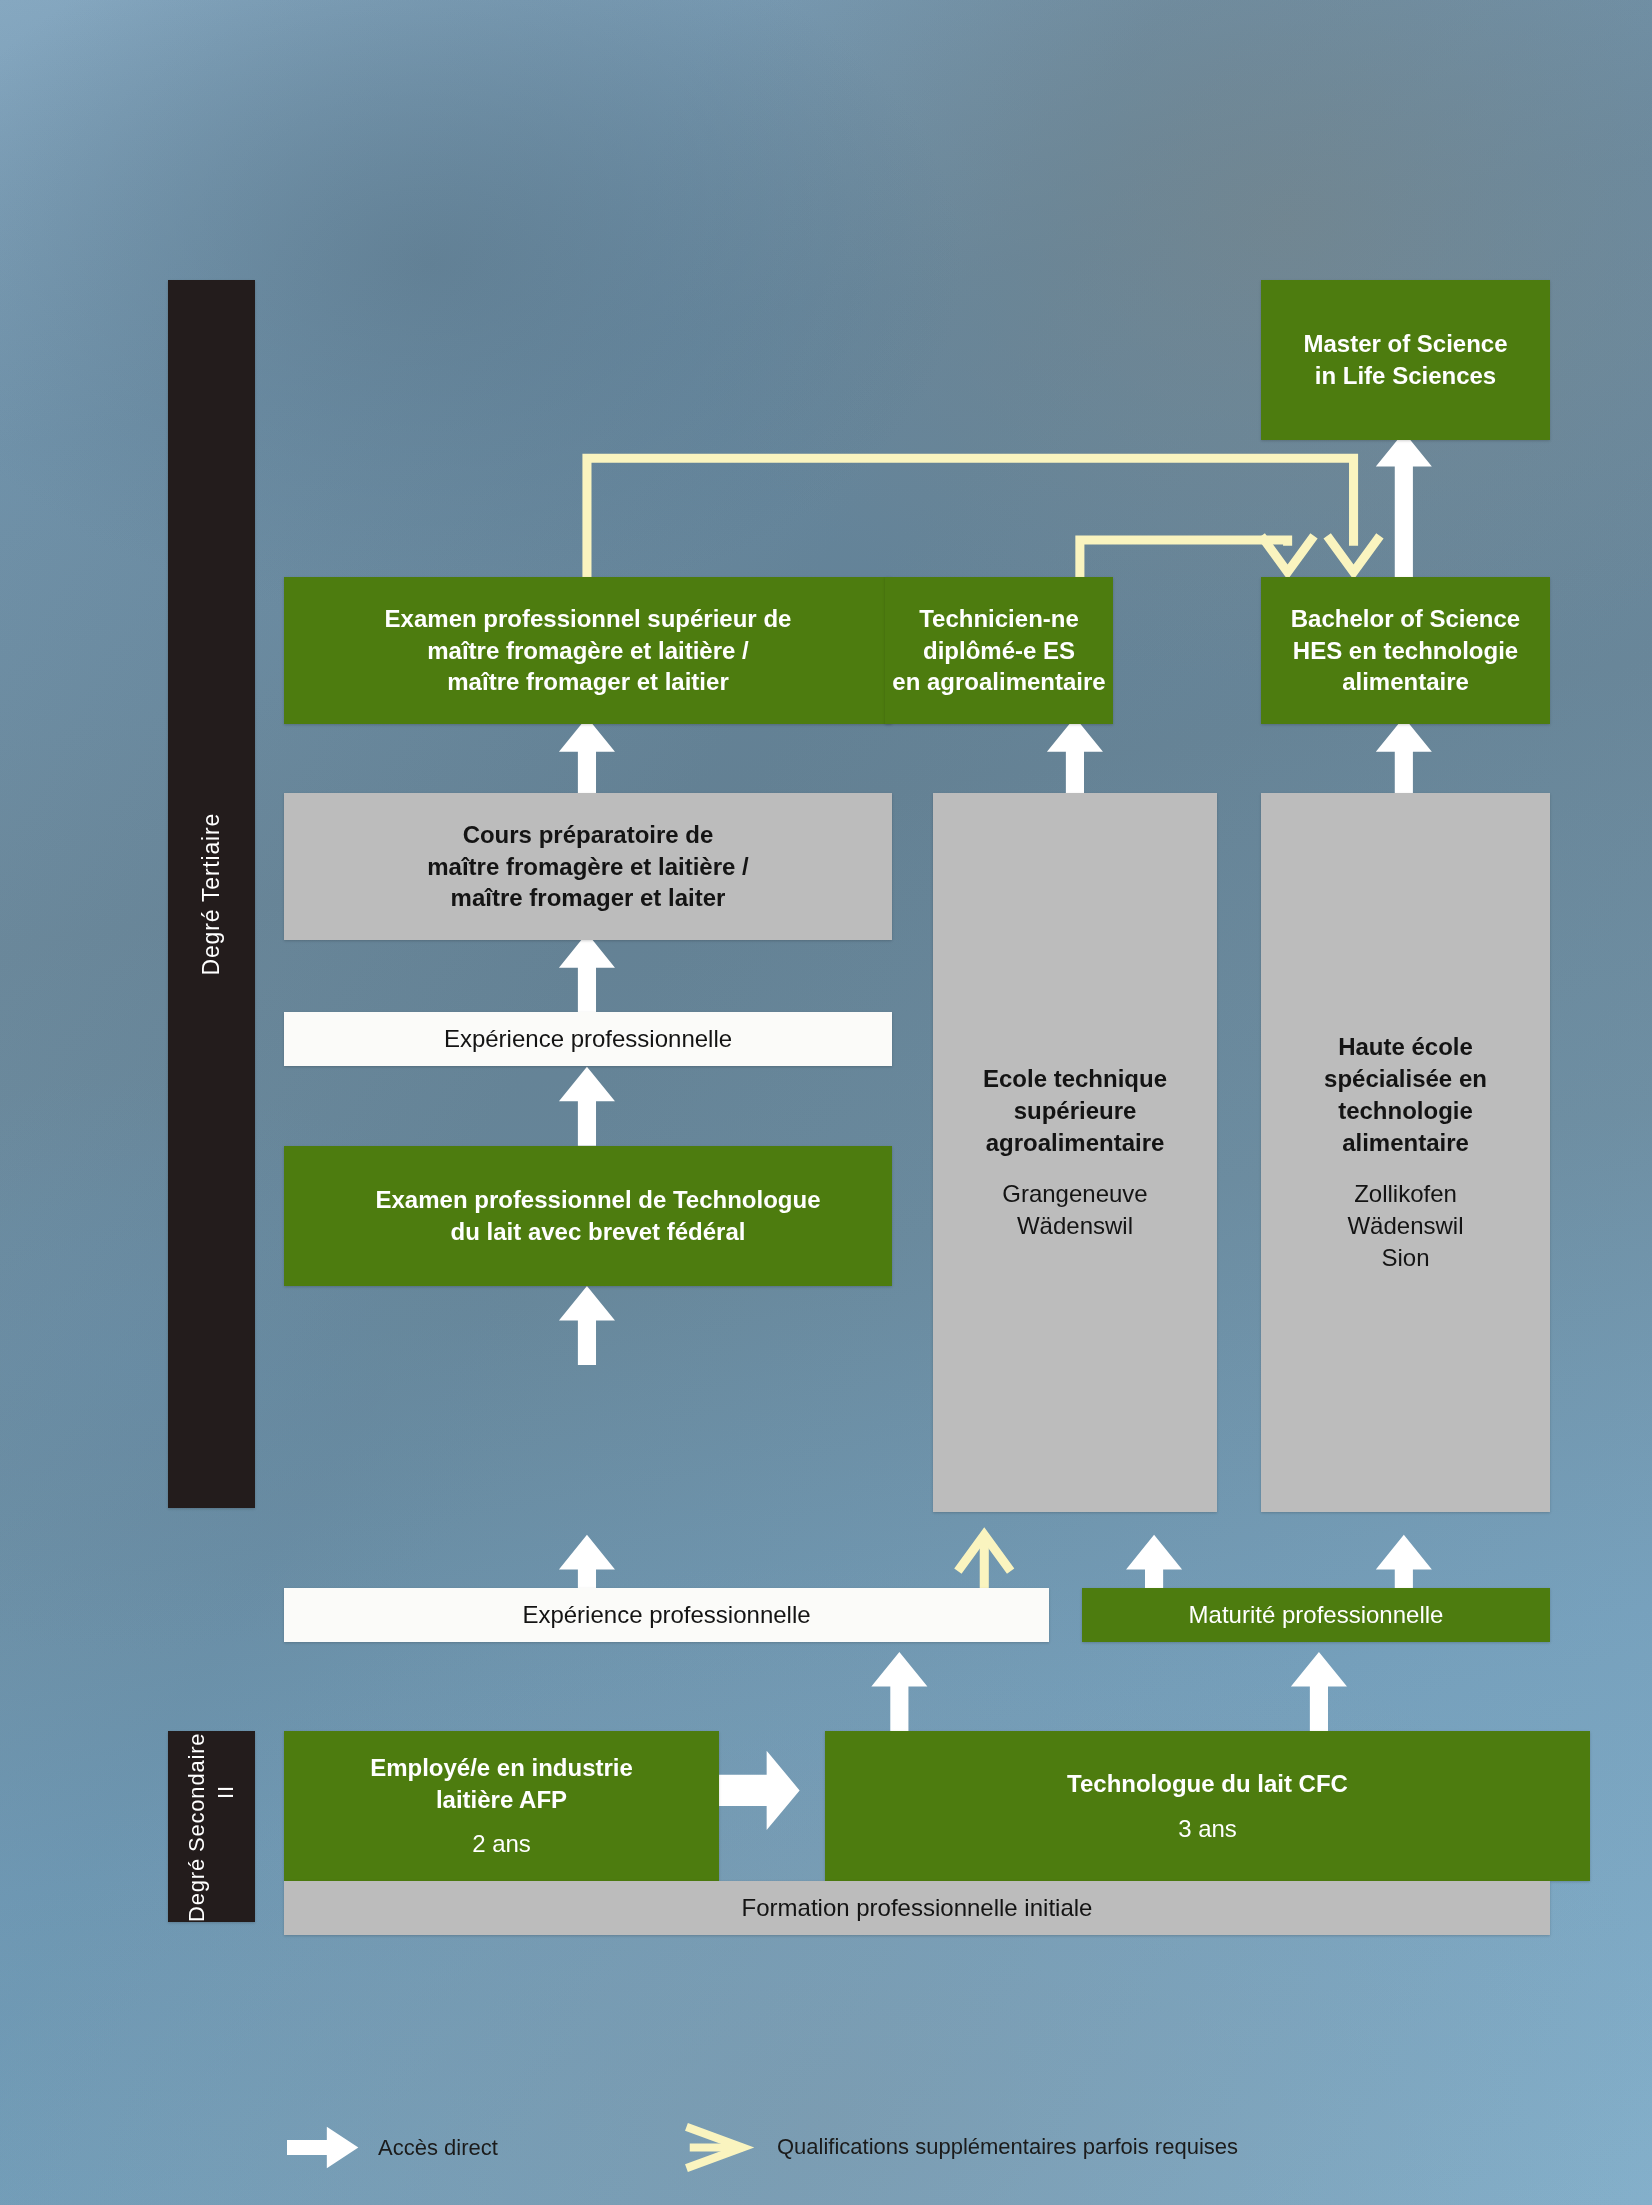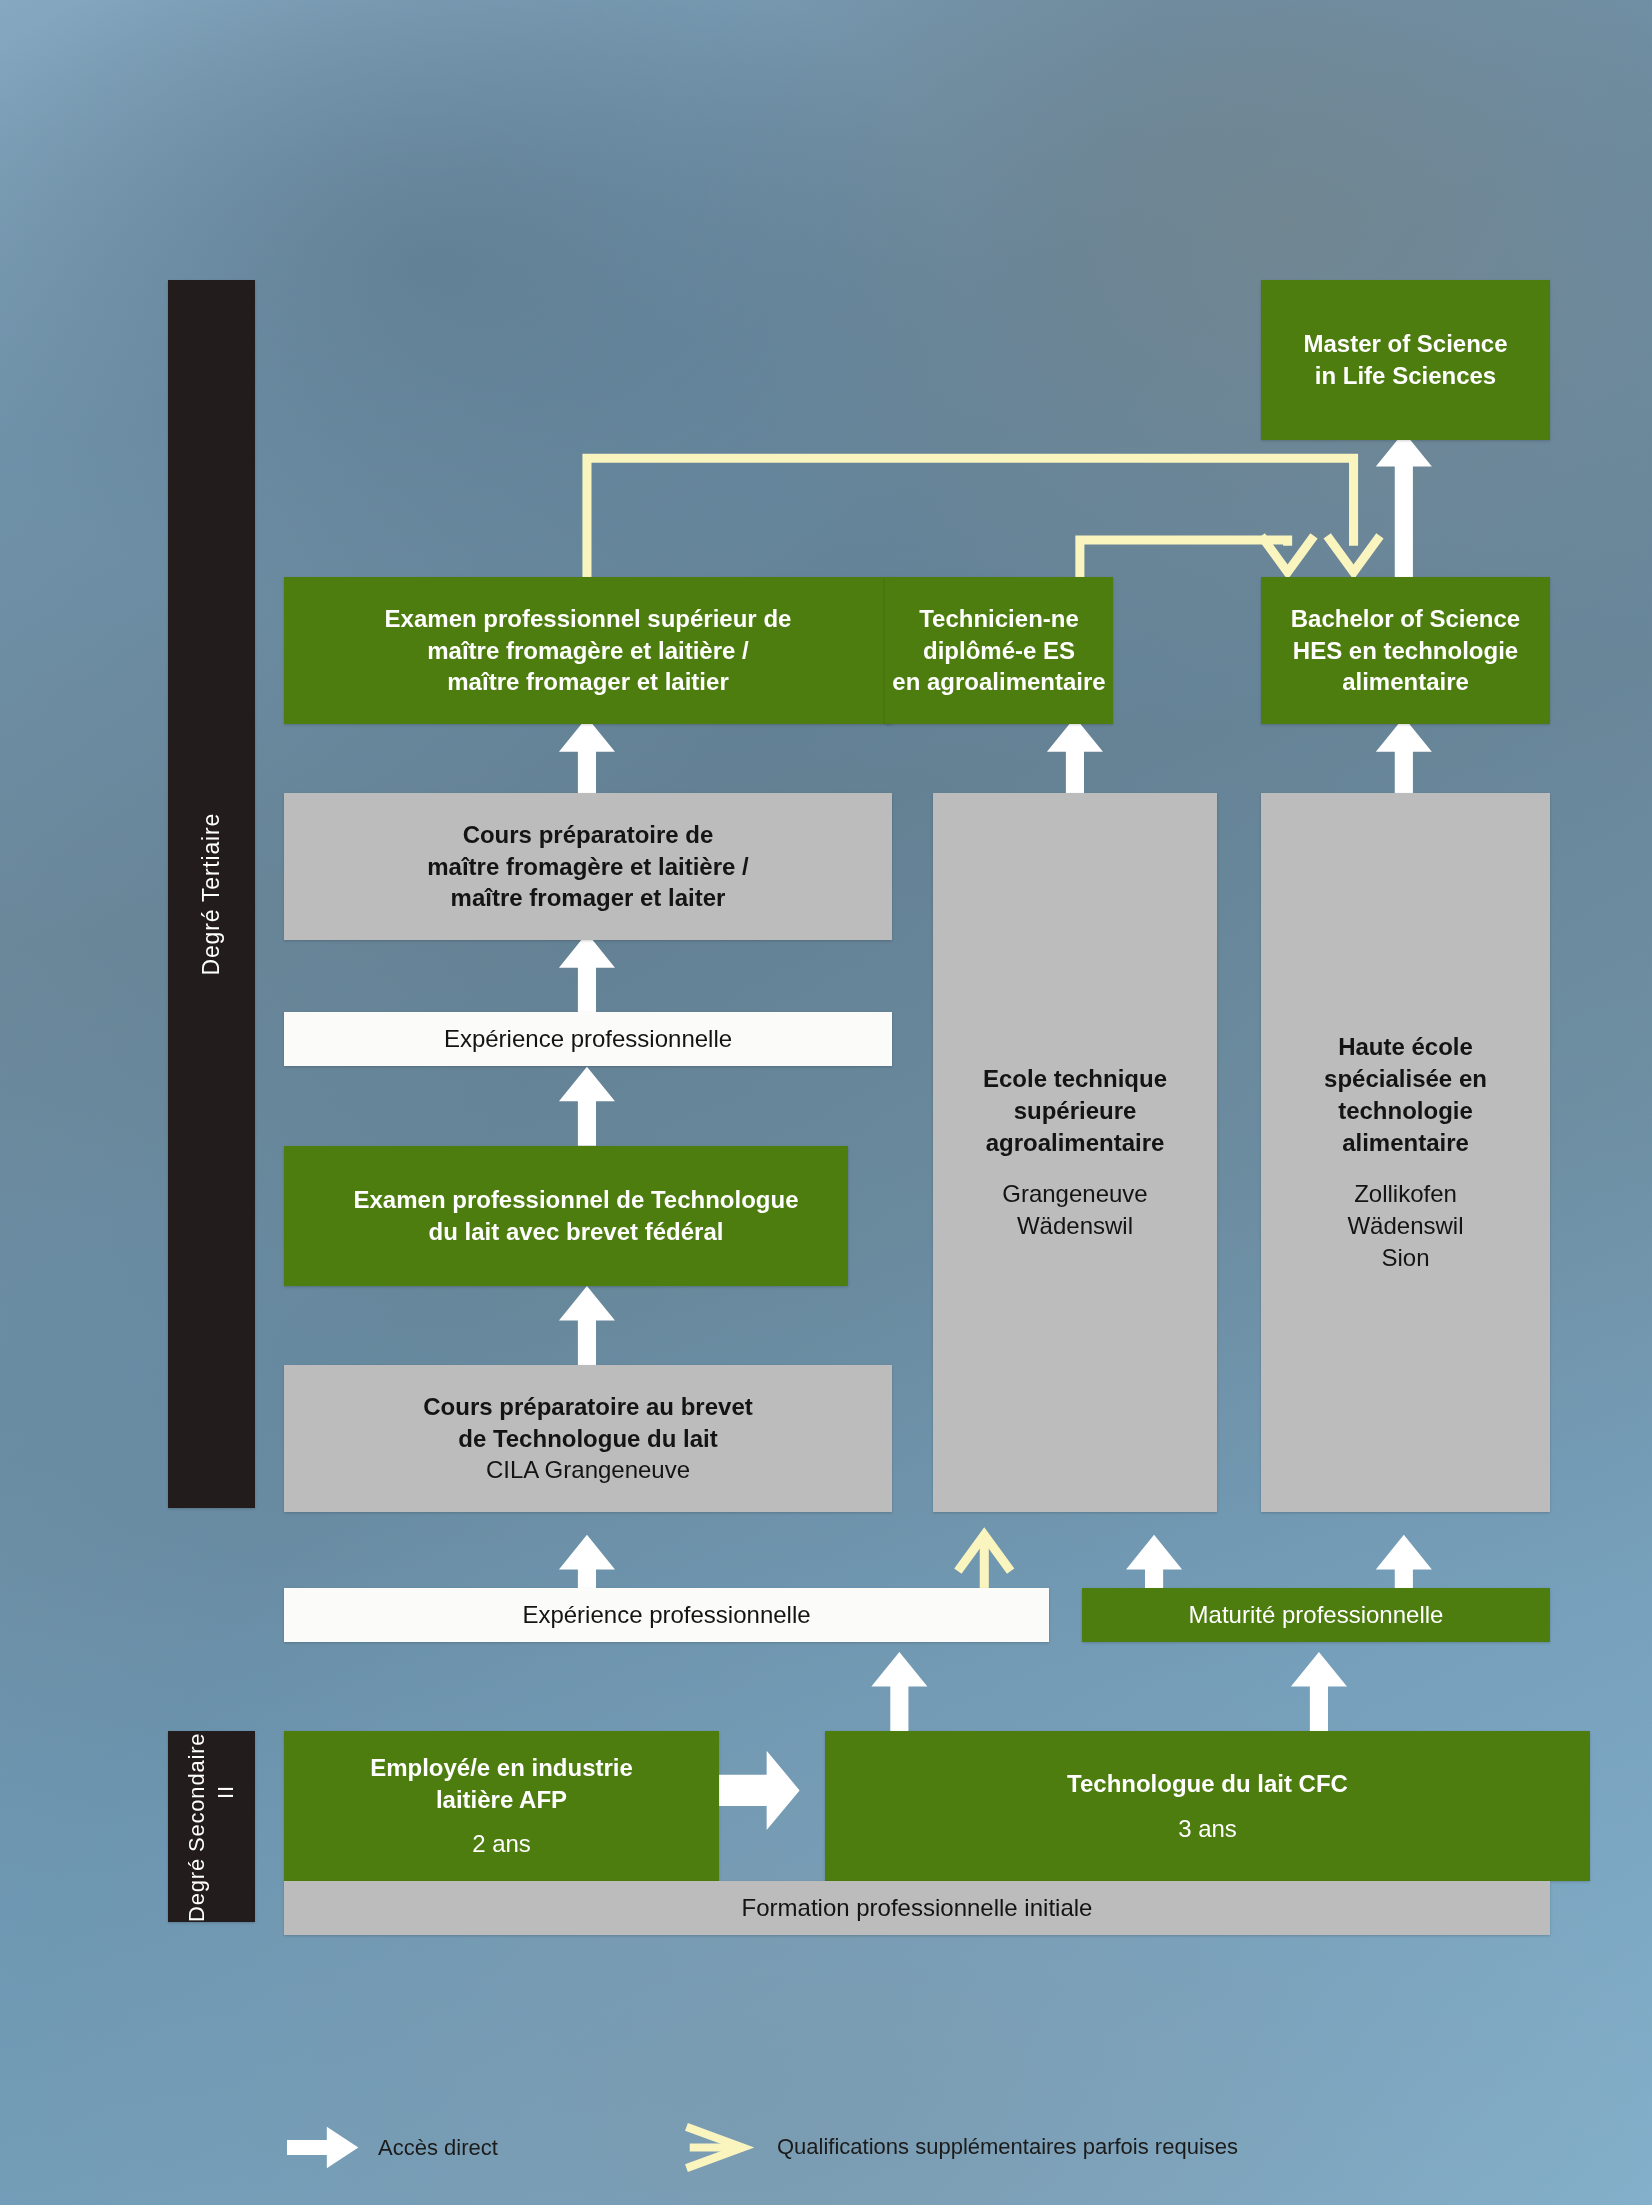--- a/index.html
+++ b/index.html
@@ -190,30 +190,25 @@
     <div style="height:20px"></div>
     <div class="fs29 b-reg">Zollikofen</div>
     <div class="fs29 b-reg">Wädenswil</div>
     <div class="fs29 b-reg">Sion</div>
   </div>
 
   <div class="box white" style="left:284px; top:1012px; width:608px; height:54px;">
     <div class="fs29 b-reg">Expérience professionnelle</div>
   </div>
 
-  <div class="box blue" style="left:284px; top:1146px; width:564px; height:140px;padding-left:20px;">
+  <div class="box blue" style="left:284px; top:1146px; width:608px; height:140px;padding-left:20px;">
     <div class="fs29 b-bold">Examen professionnel de Technologue</div>
     <div class="fs29 b-bold">du lait avec brevet fédéral</div>
   </div>
 
-  <div class="box grey" style="left:284px; top:1365px; width:608px; height:147px;">
-    <div class="fs29 b-bold">Cours préparatoire au brevet</div>
-    <div class="fs29 b-bold">de Technologue du lait</div>
-    <div class="fs29 b-reg">CILA Grangeneuve</div>
-  </div>
 
   <div class="box white" style="left:284px; top:1588px; width:765px; height:54px;">
     <div class="fs29 b-reg">Expérience professionnelle</div>
   </div>
 
   <div class="box blue" style="left:1082px; top:1588px; width:468px; height:54px;">
     <div class="fs29 b-reg">Maturité professionnelle</div>
   </div>
 
   <div class="box blue" style="left:284px; top:1731px; width:435px; height:150px;">

